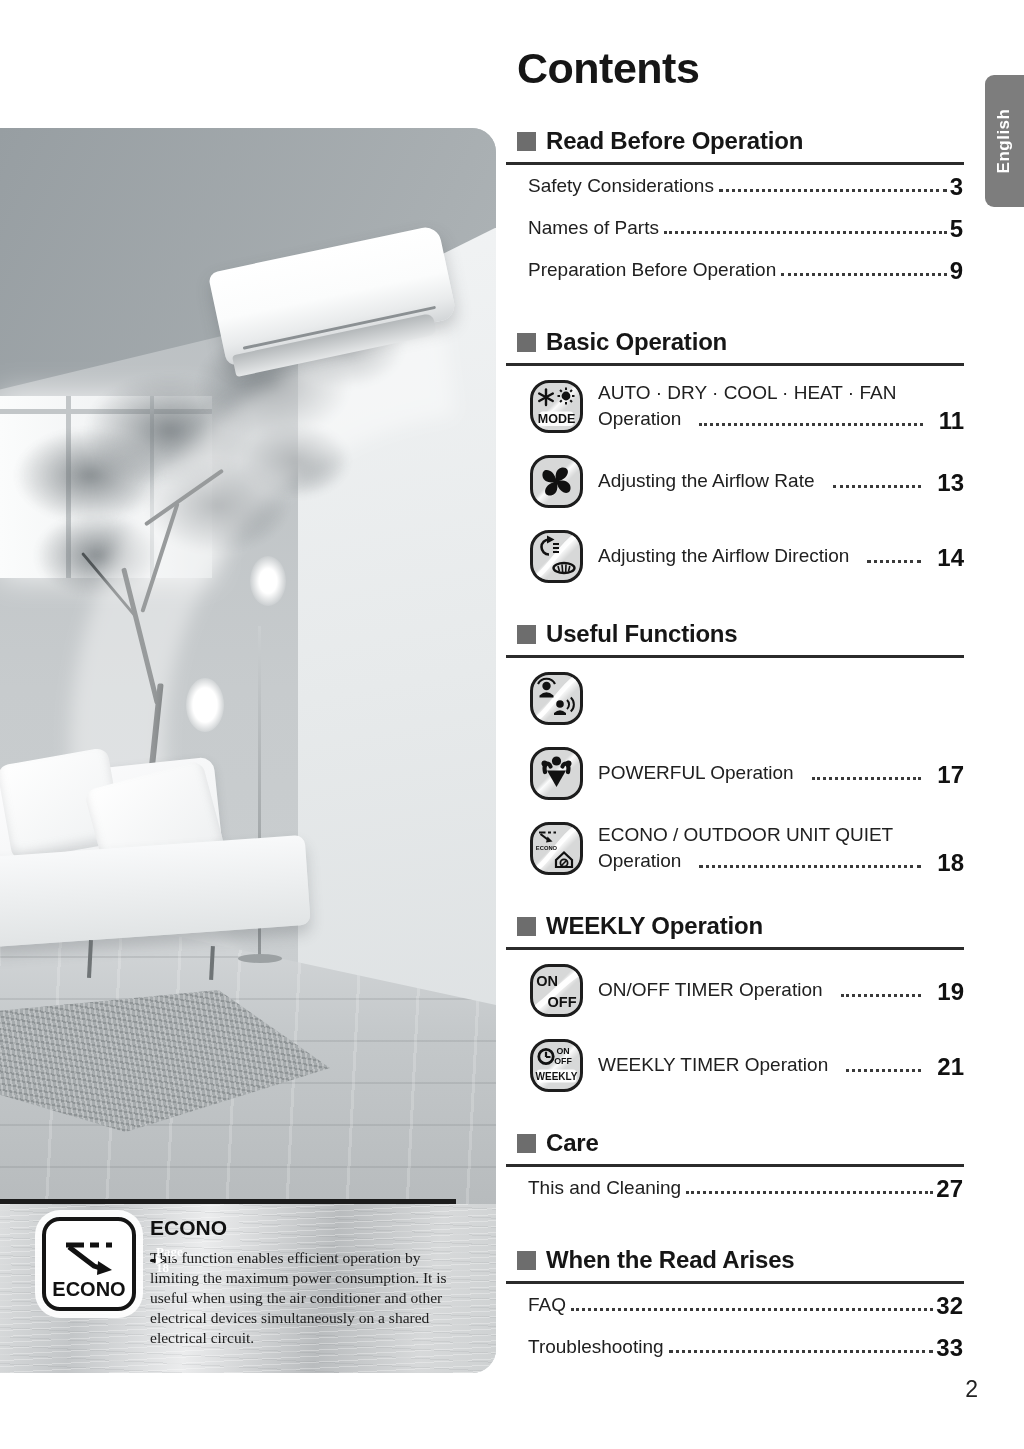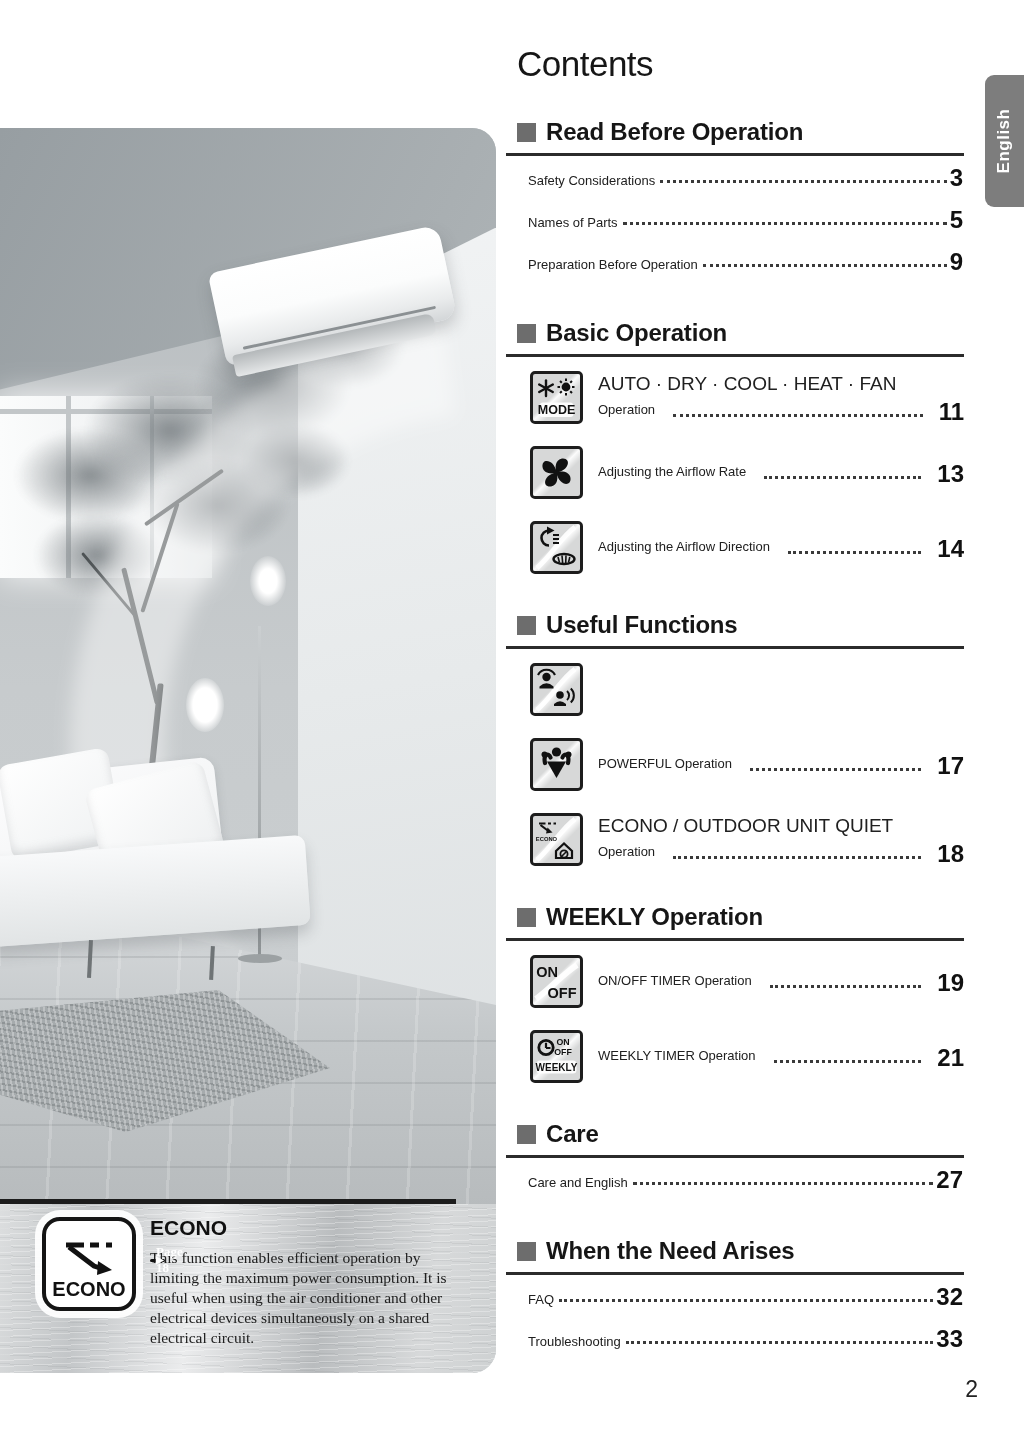--- a/index.html
+++ b/index.html
@@ -107,34 +107,34 @@
     border-radius:10px;padding:1px 9px 2px 6px;font-size:13px;font-weight:bold;line-height:16px;
     position:relative;top:-1px;}
   .badge .arr{font-size:10px;}
   
   .lang-tab{position:absolute;right:0;top:75px;width:39px;height:132px;background:#7d7d7d;
     border-radius:9px 0 0 9px;display:flex;align-items:center;justify-content:center;}
   .lang-tab span{transform:rotate(-90deg);color:#fff;font-weight:bold;font-size:17px;
     letter-spacing:.5px;white-space:nowrap;}
   
   .toc{position:absolute;left:506px;top:44px;width:458px;}
-  .title{font-size:35px;font-weight:normal;margin:0 0 34px 11px;letter-spacing:-.5px;color:#161616;}
+  .title{font-size:43px;font-weight:bold;margin:0 0 34px 11px;letter-spacing:-.5px;color:#161616;}
   .section{margin-top:37px;}
   .section.first{margin-top:16px;}
   .sec-head{display:flex;align-items:center;gap:10px;border-bottom:3px solid #2b2b2b;
     padding:0 0 7px 11px;}
   .sec-square{width:19px;height:19px;background:#6d6d6d;flex:none;}
   .sec-title{font-size:24px;font-weight:bold;letter-spacing:-.2px;color:#161616;}
   .plain-item{display:flex;align-items:flex-end;padding:10px 1px 8px 22px;}
-  .label{font-size:13px;padding-bottom:2px;color:#202020;}
+  .label{font-size:19px;padding-bottom:2px;color:#202020;}
   .dots{flex:1;border-bottom:3px dotted #3a3a3a;margin:0 3px 7px 5px;min-width:18px;}
   .pnum{font-size:24px;font-weight:bold;line-height:1;color:#111;}
   .icon-item{display:flex;align-items:center;margin:14px 0 22px 24px;}
   .ticon{flex:none;width:47px;height:47px;margin-right:15px;border:3px solid #1d1d1d;
-    border-radius:5px;position:relative;overflow:hidden;background:#d7d8d8;}
+    border-radius:19px;position:relative;overflow:hidden;background:#d7d8d8;}
   .ticon::before{content:"";position:absolute;inset:0;
     background:linear-gradient(135deg,rgba(255,255,255,0) 44%,rgba(255,255,255,.9) 50%,rgba(255,255,255,0) 62%);}
   .ticon svg{position:absolute;inset:0;width:100%;height:100%;}
   .icon-lines{flex:1;display:flex;flex-direction:column;justify-content:center;}
   .iline{font-size:19px;line-height:26px;color:#202020;}
   .iline-last{display:flex;align-items:flex-end;width:100%;gap:13px;}
   .iline-last .label{padding-bottom:1px;}
   .pageno{position:absolute;right:46px;top:1376px;font-size:23px;color:#222;}
 </style>
 </head>
@@ -426,30 +426,30 @@
       </span>
     </div>
   </div>
 
   <div class="section">
     <div class="sec-head">
       <span class="sec-square"></span>
       <span class="sec-title">Care</span>
     </div>
     <div class="plain-item">
-      <span class="label">Care and English</span>
+      <span class="label">This and Cleaning</span>
       <span class="dots"></span>
       <span class="pnum">27</span>
     </div>
   </div>
 
   <div class="section">
     <div class="sec-head">
       <span class="sec-square"></span>
-      <span class="sec-title">When the Need Arises</span>
+      <span class="sec-title">When the Read Arises</span>
     </div>
     <div class="plain-item">
       <span class="label">FAQ</span>
       <span class="dots"></span>
       <span class="pnum">32</span>
     </div>
     <div class="plain-item">
       <span class="label">Troubleshooting</span>
       <span class="dots"></span>
       <span class="pnum">33</span>

